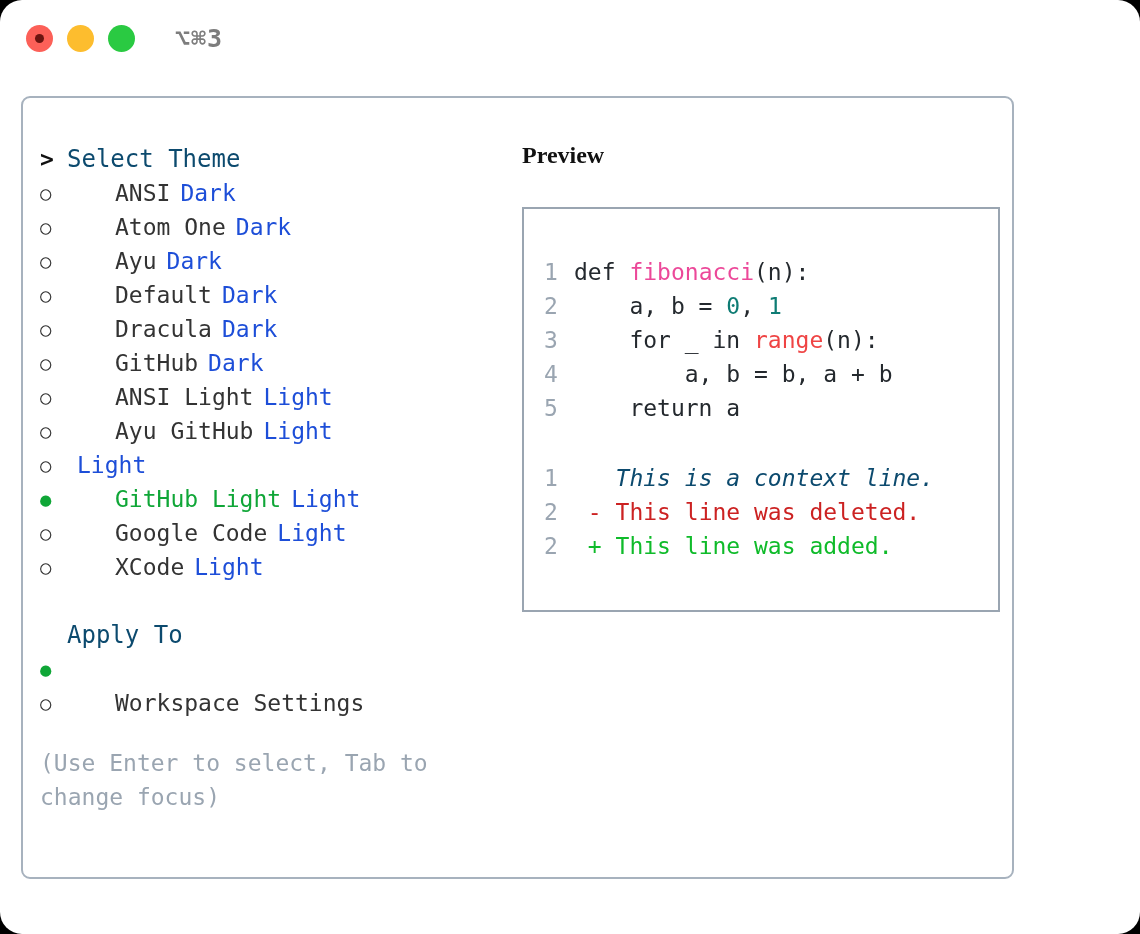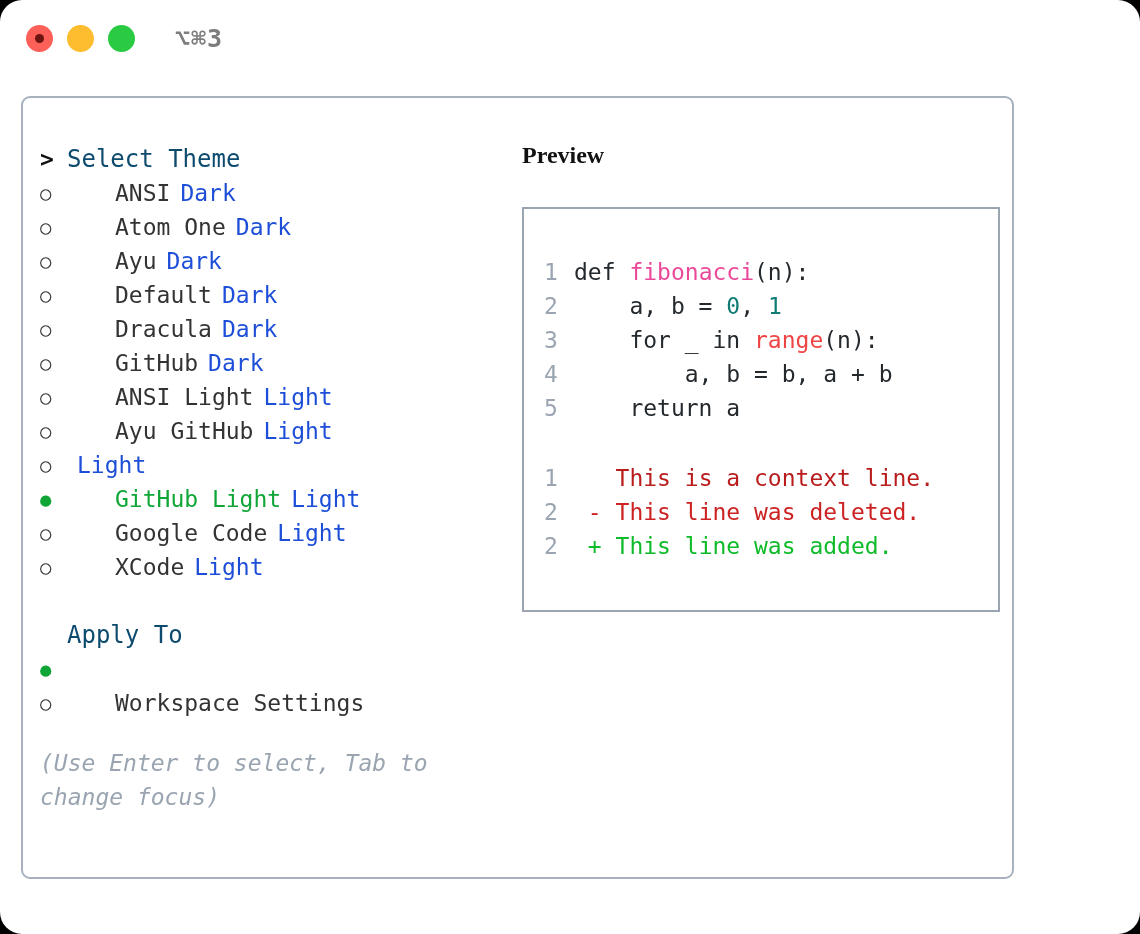--- a/index.html
+++ b/index.html
@@ -102,21 +102,20 @@
   }
   .row.selected .bullet,
   .row.selected .label { color: #0fa637; }
   .spacer-md { height: 34px; }
   #hint {
     margin-top: 26px;
     font-size: 23px;
     line-height: 34px;
     color: #9aa5b1;
     width: 420px;
-    font-style: italic;
   }
   
   #right-col {
     margin-left: 22px;
     flex: none;
     width: 480px;
   }
   #preview-title {
     font-size: 24px;
     font-weight: bold;
@@ -141,21 +140,21 @@
   }
   .lineno {
     width: 30px;
     flex: none;
     color: #9aa5b1;
     text-align: left;
   }
   .kw-fn   { color: #ec4899; }
   .kw-num  { color: #0e7c74; }
   .kw-call { color: #ef4444; }
-  .diff-ctx { color: #b91c1c; }
+  .diff-ctx { color: #0c4a6e; font-style: italic; }
   .diff-del { color: #cc2222; }
   .diff-add { color: #0fbb2a; }
   .diff-gap { height: 36px; }
 </style>
 </head>
 <body>
 
 <div id="window">
 
   <div id="titlebar">

